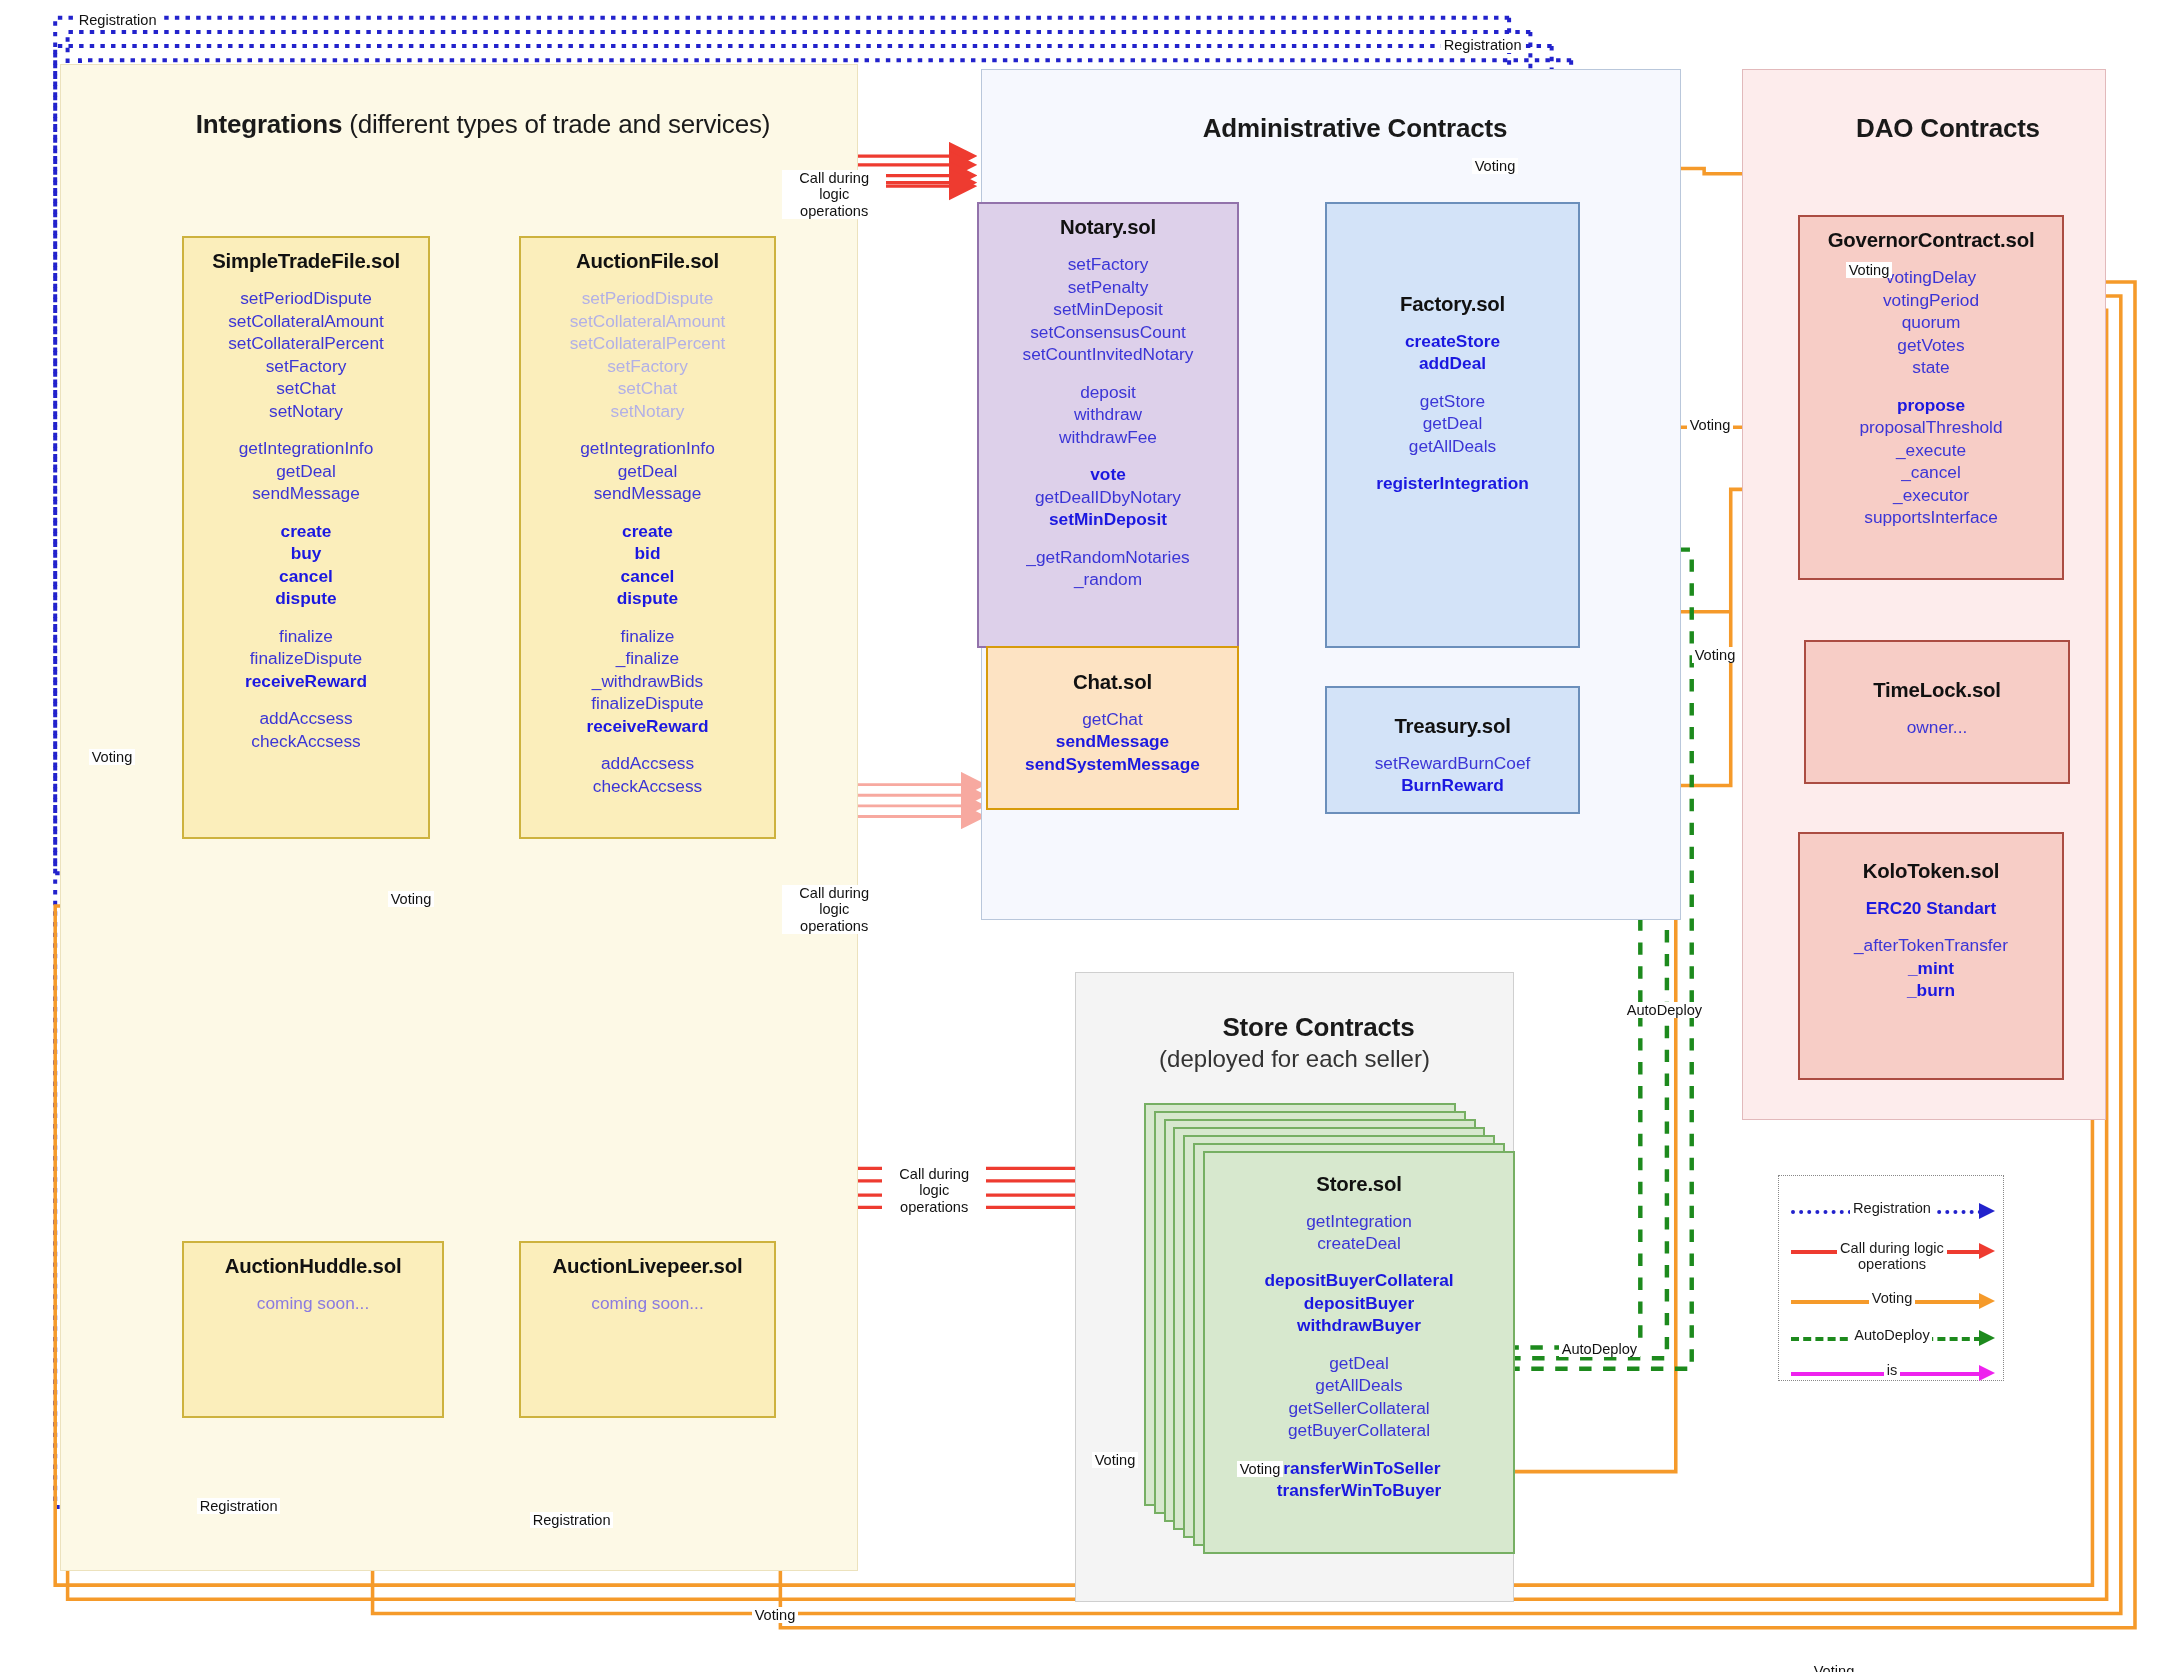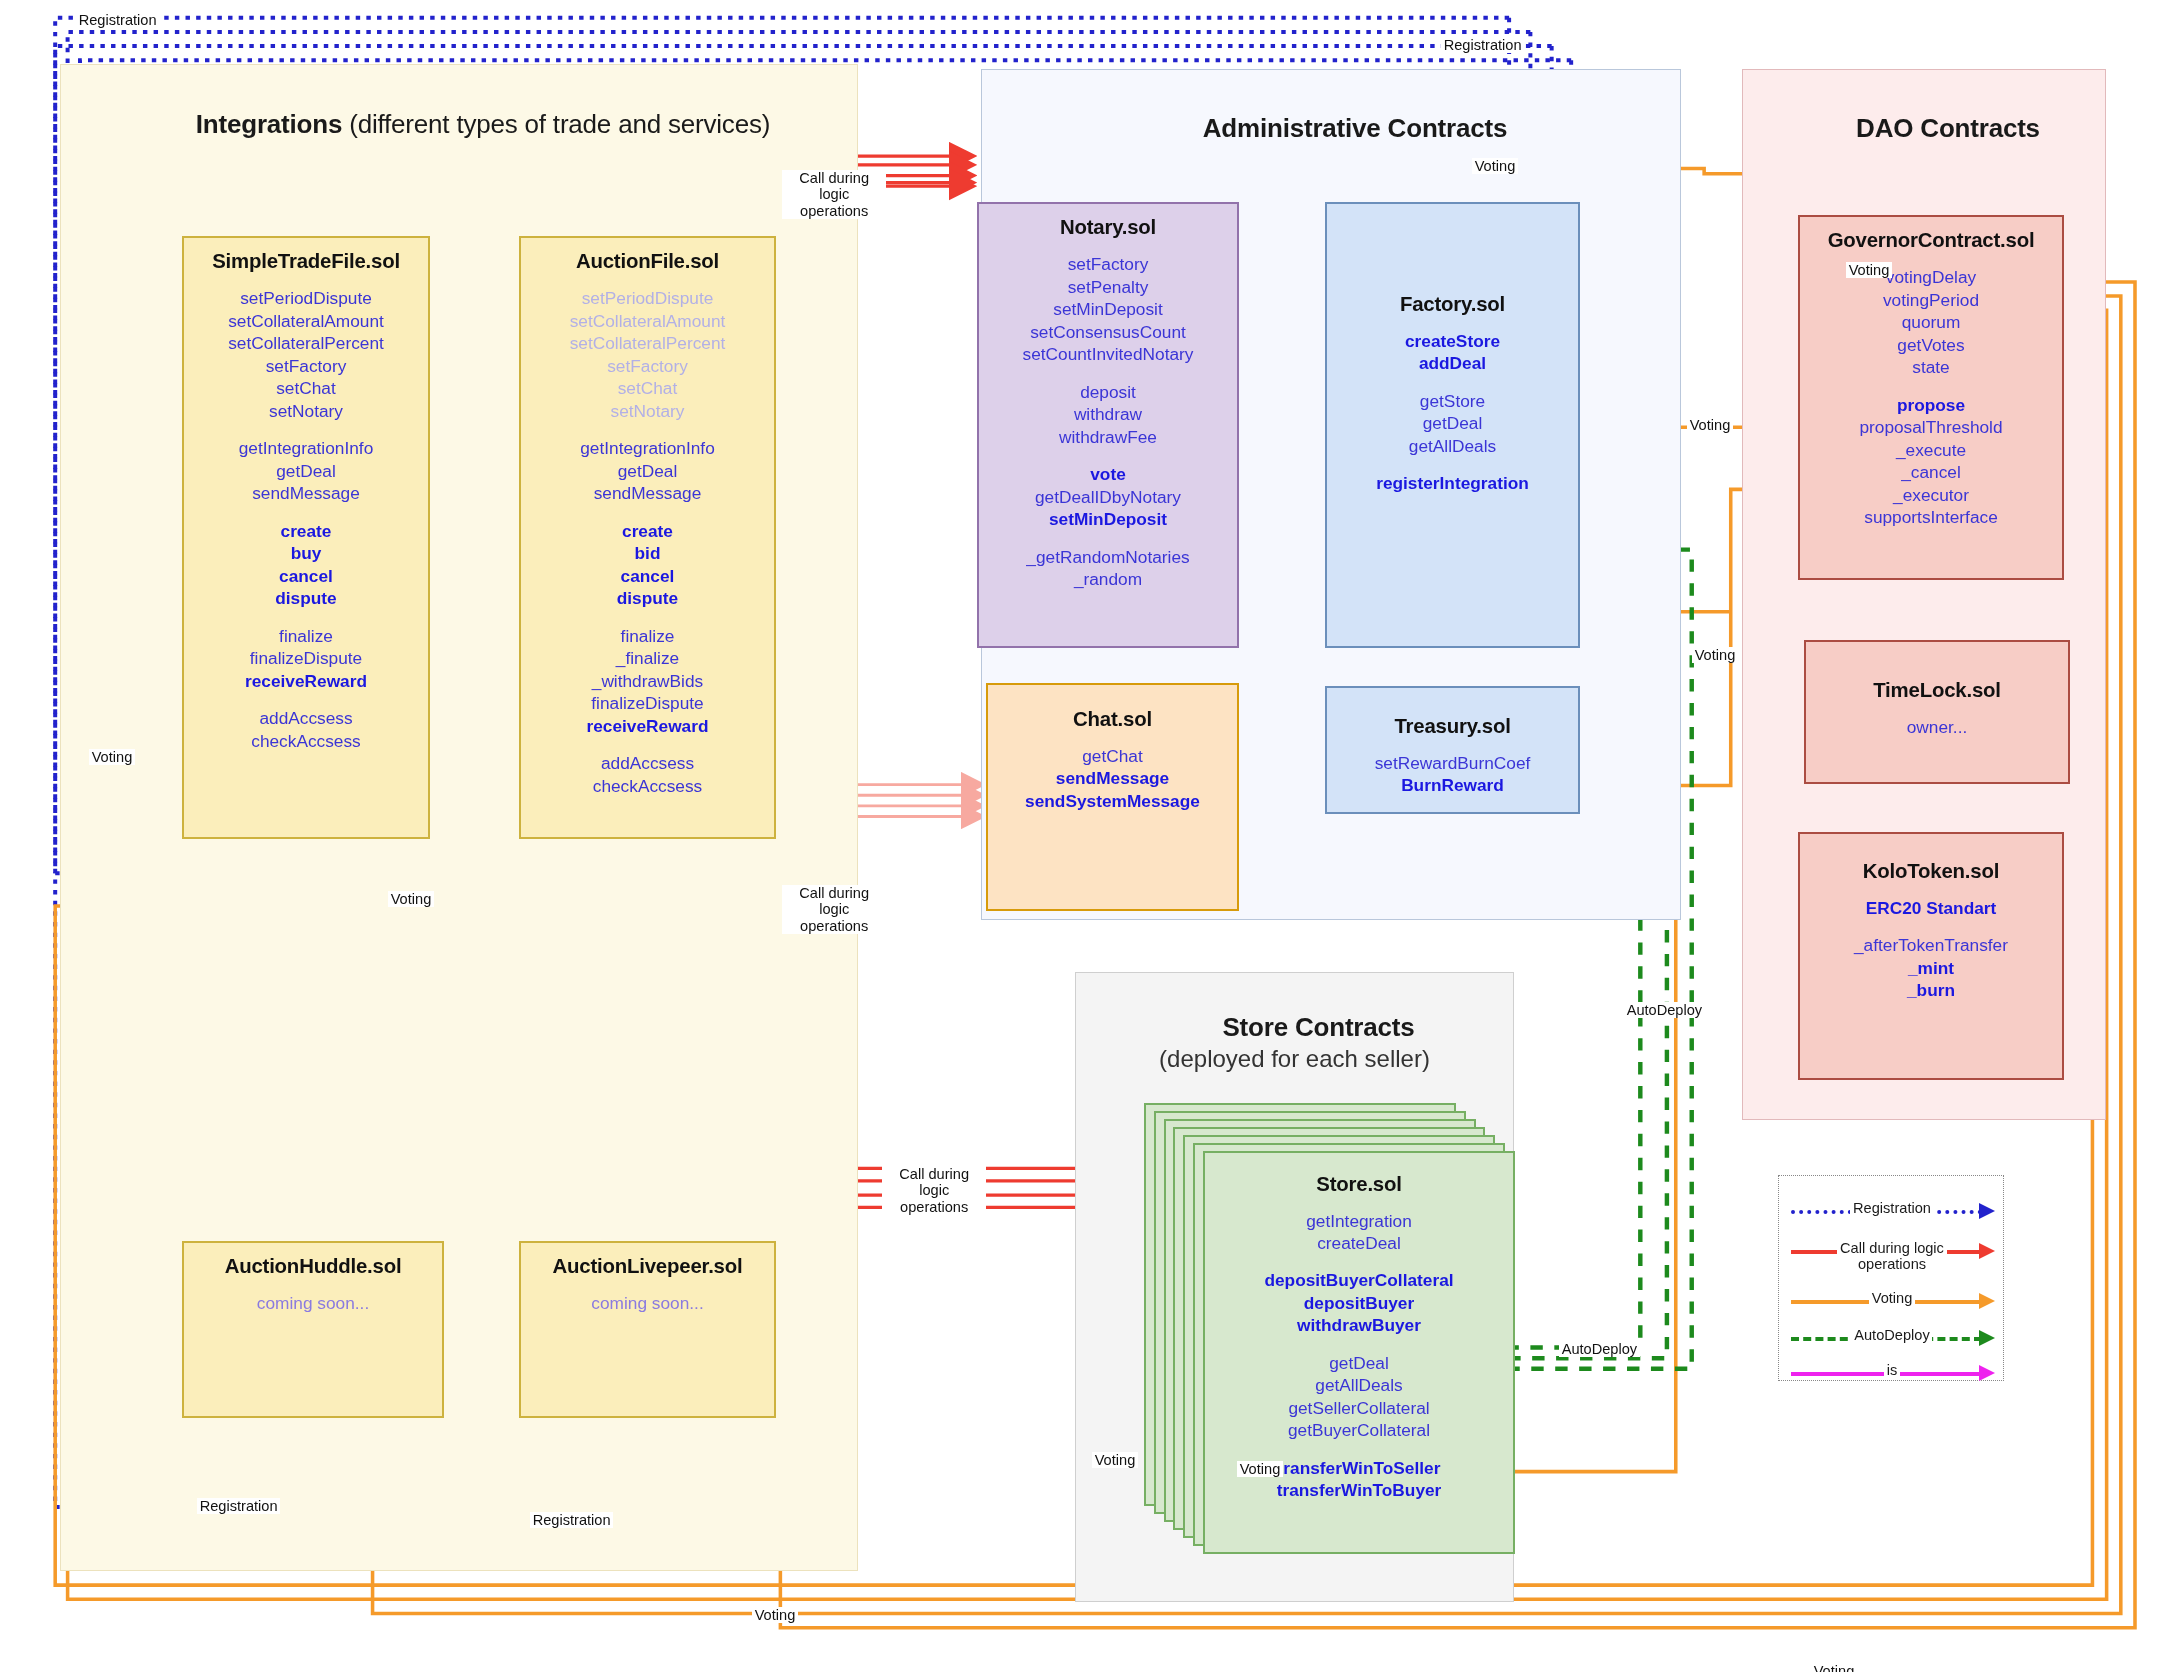--- a/index.html
+++ b/index.html
@@ -47,21 +47,21 @@
   .red   {background:#f7cdc6;border:2.7px solid #ab4c42;}
   .green {background:#d7e8ce;border:2.7px solid #76af63;}
 
   
   #n-simpletrade{left:182px;top:236px;width:248px;height:603px;}
   #n-auctionfile{left:519px;top:236px;width:257px;height:603px;}
   #n-huddle    {left:182px;top:1241px;width:262px;height:177px;}
   #n-livepeer  {left:519px;top:1241px;width:257px;height:177px;}
   #n-notary    {left:977px;top:202px;width:262px;height:446px;}
   #n-factory   {left:1325px;top:202px;width:255px;height:446px;}
-  #n-chat      {left:986px;top:683px;width:253px;height:228px;}
+  #n-chat      {left:986px;top:646px;width:253px;height:164px;}
   #n-treasury  {left:1325px;top:686px;width:255px;height:128px;}
   #n-governor  {left:1798px;top:215px;width:266px;height:365px;}
   #n-timelock  {left:1798px;top:640px;width:266px;height:144px;}
   #n-kolotoken {left:1798px;top:832px;width:266px;height:248px;}
 
   
   .store-stack{position:absolute;left:1144px;top:1103px;width:328px;height:443px;}
   .store-card{position:absolute;box-sizing:border-box;background:#d7e8ce;
       border:2.7px solid #76af63;width:312px;height:403px;}
   #storec0{left:0px;  top:0px;}

